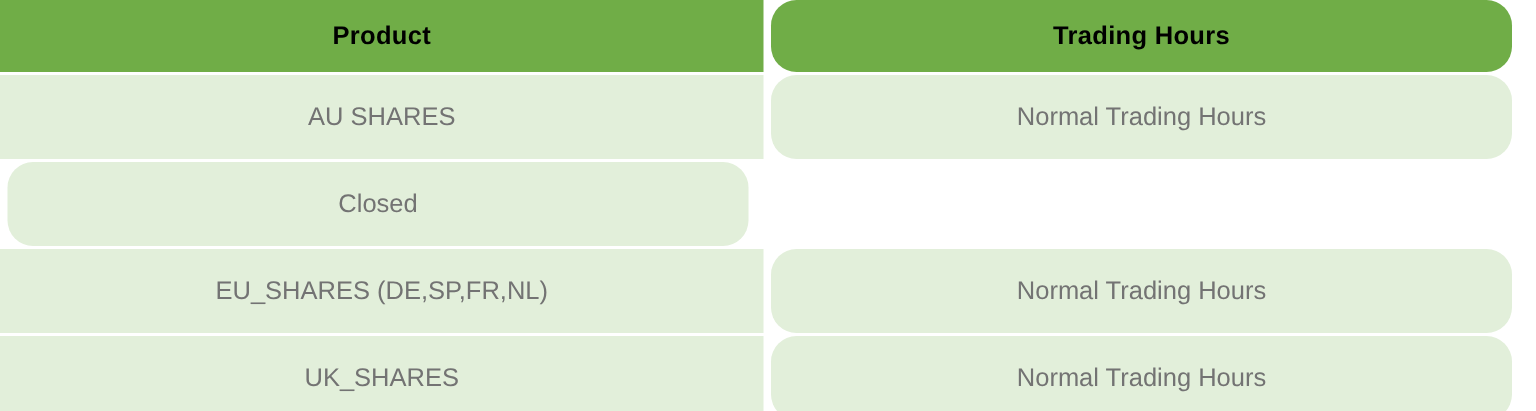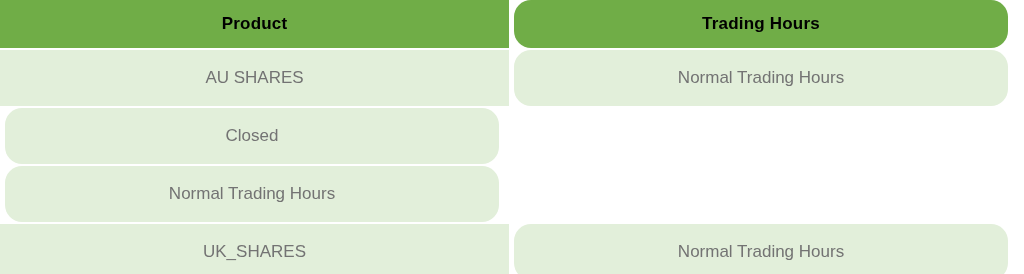--- a/index.html
+++ b/index.html
@@ -94,20 +94,21 @@
     <div class="table-row">
       <div class="cell body-cell col-product">AU SHARES</div>
       <div class="cell body-cell col-hours">Normal Trading Hours</div>
     </div>
 
     <div class="table-row">
       <div class="cell body-cell col-hours">Closed</div>
     </div>
 
     <div class="table-row">
+      <div class="cell body-cell col-product">EU_SHARES (DE,SP,FR,NL)</div>
       <div class="cell body-cell col-hours">Normal Trading Hours</div>
     </div>
 
     <div class="table-row">
       <div class="cell body-cell col-product">UK_SHARES</div>
       <div class="cell body-cell col-hours">Normal Trading Hours</div>
     </div>
 
   </div>
 </div>

